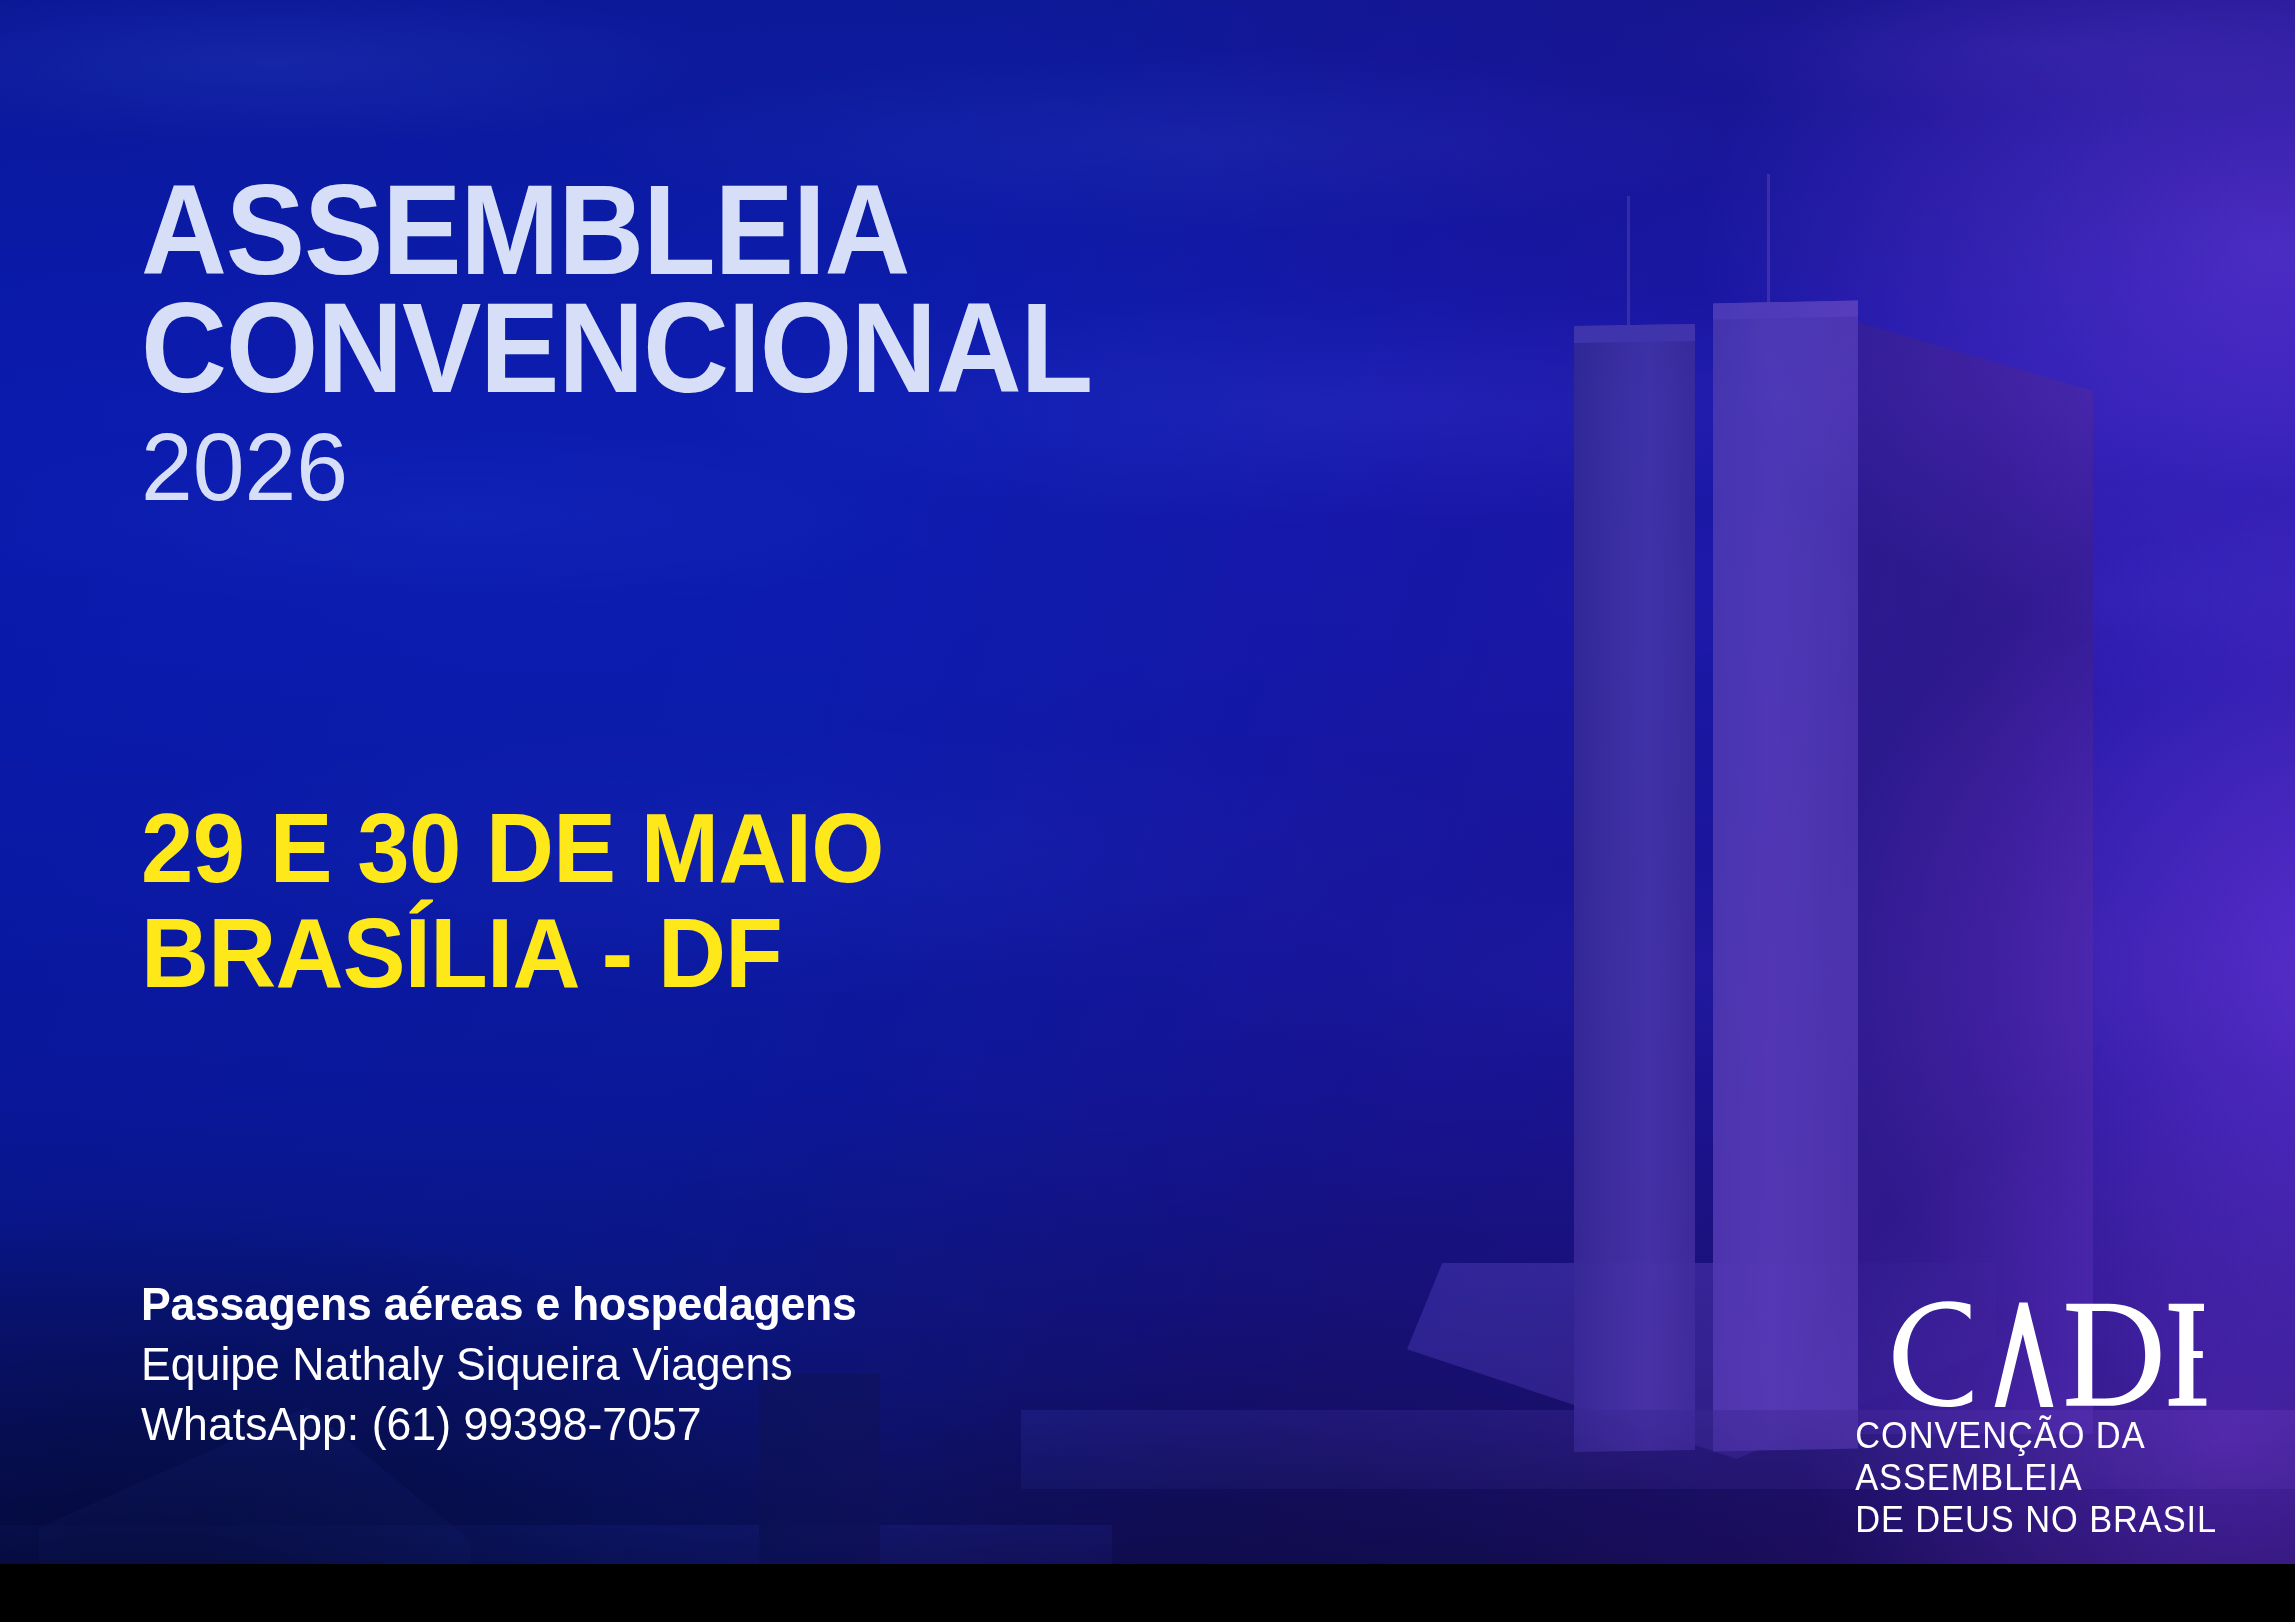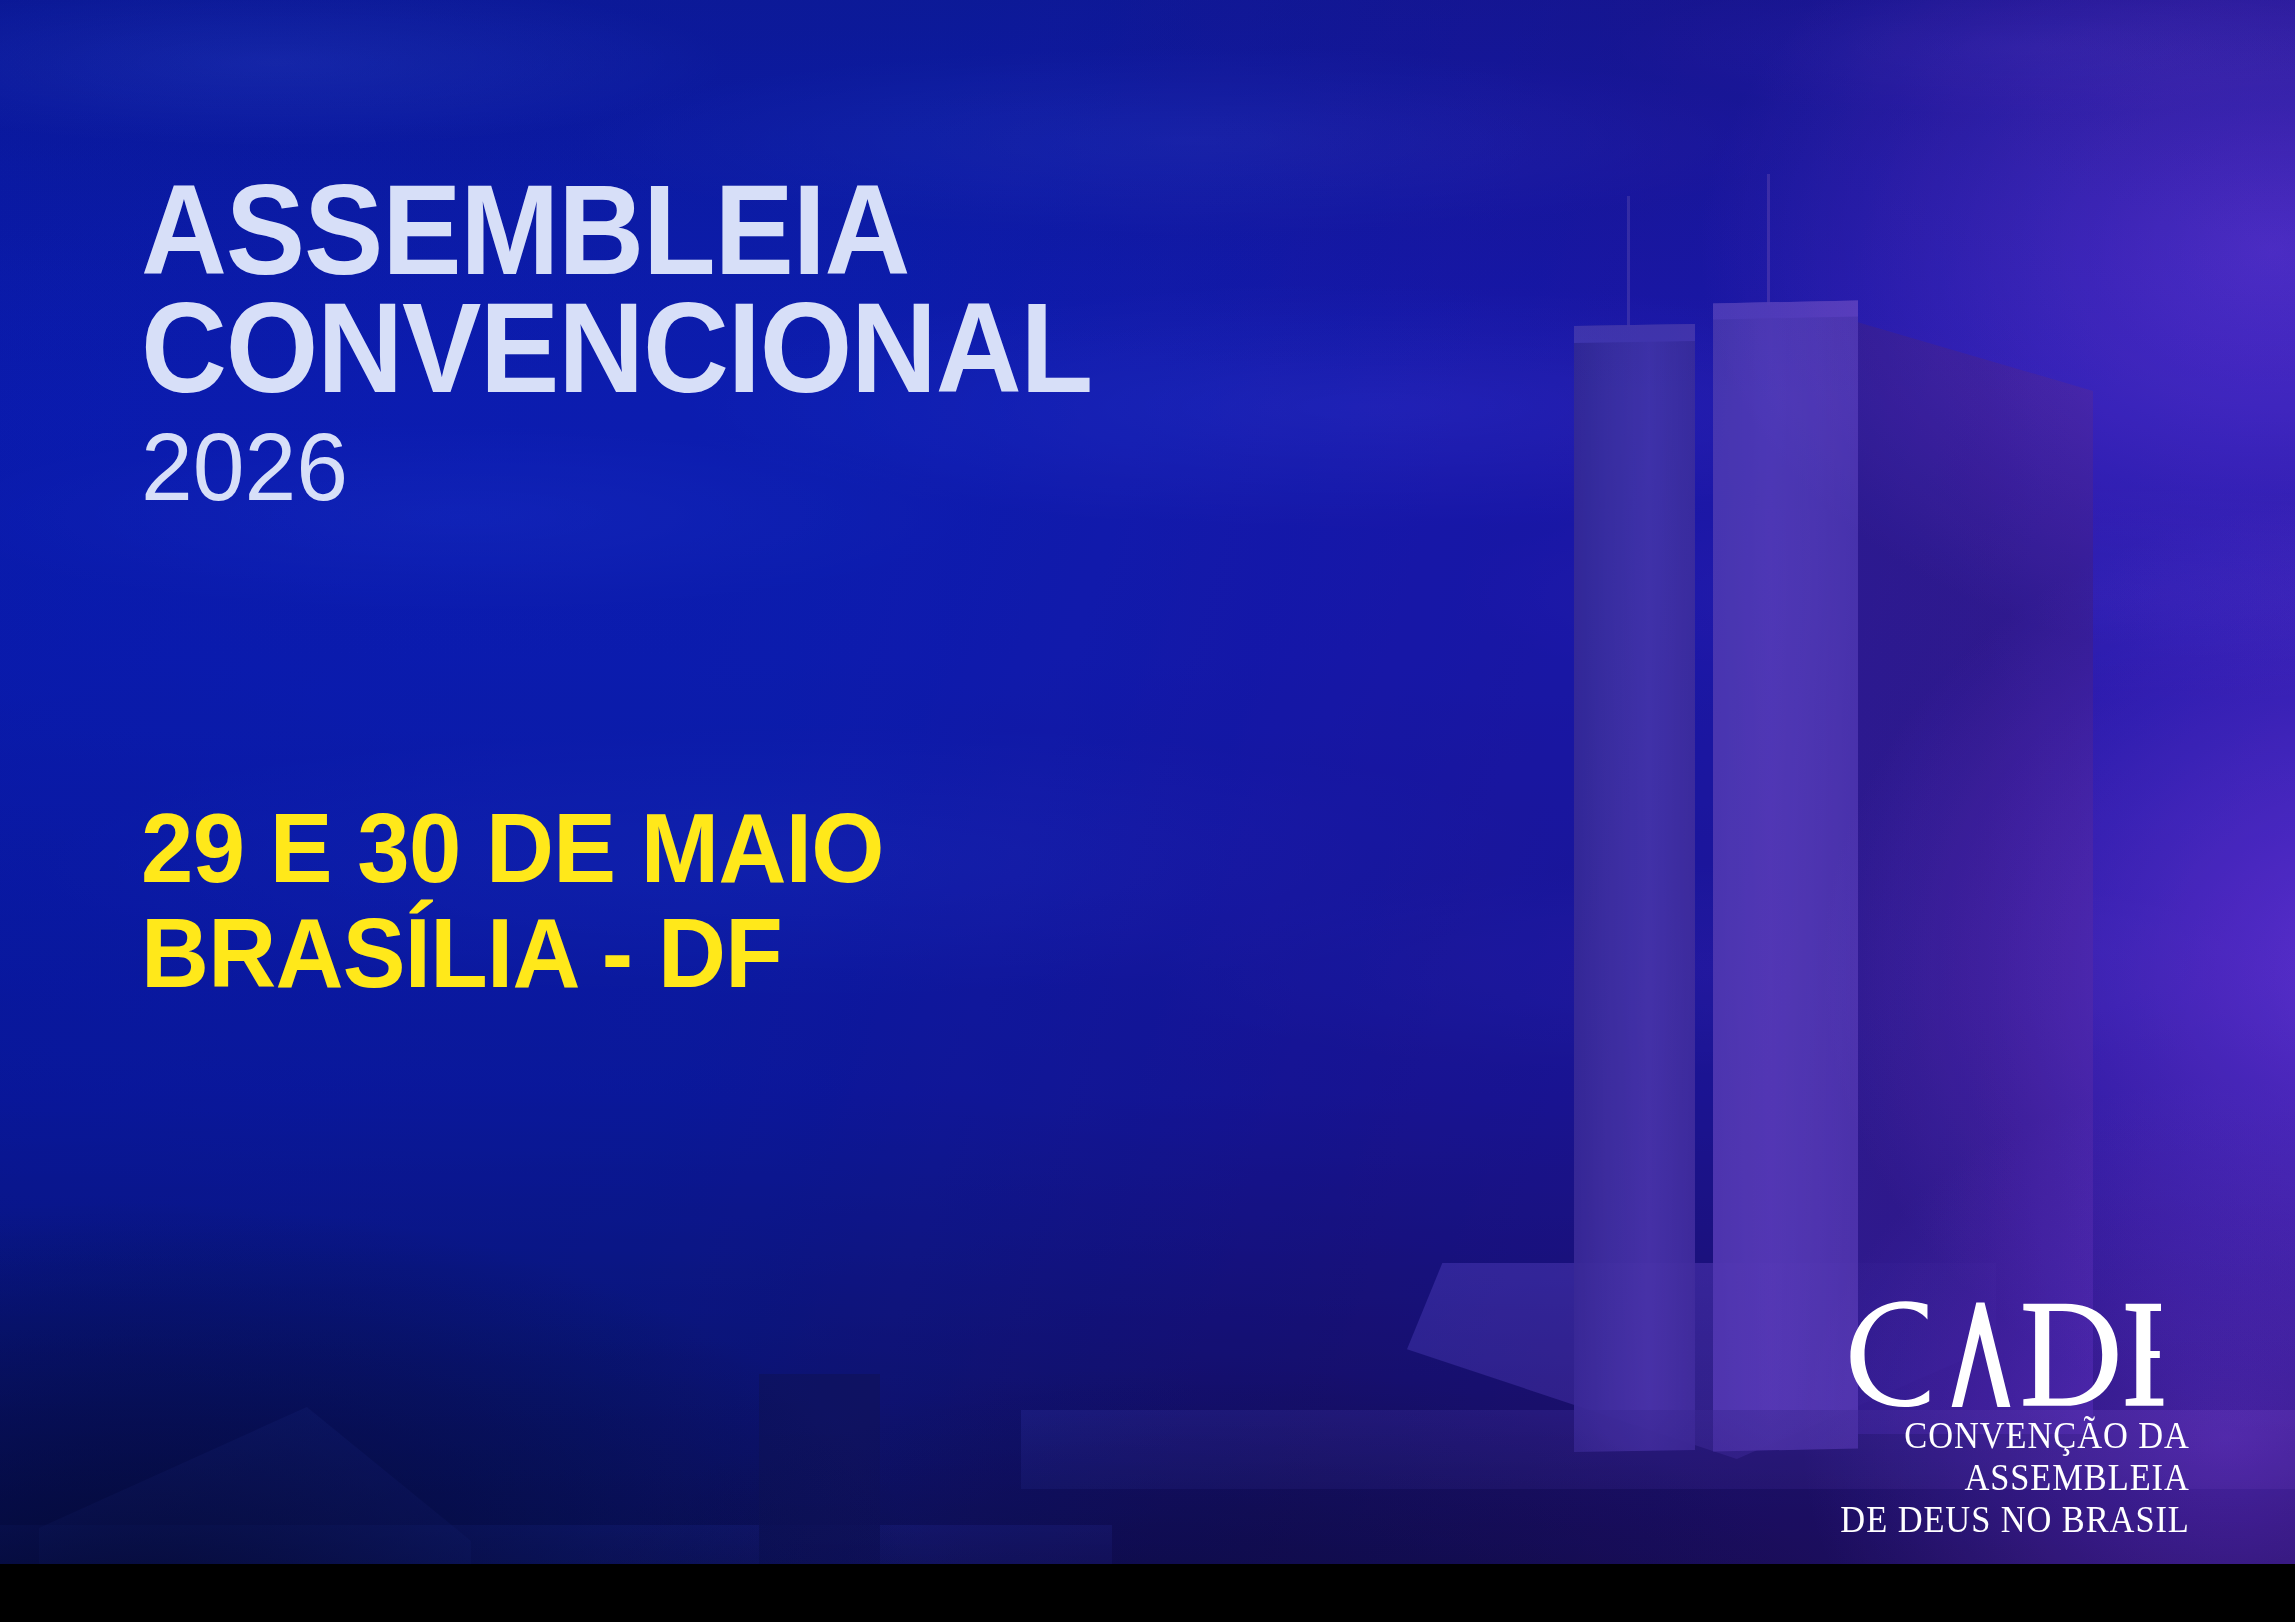--- a/index.html
+++ b/index.html
@@ -143,23 +143,23 @@
     transform:scaleX(.95);transform-origin:left center;
   }
 
   #contact{left:141px;top:1275px;}
   .ct{display:block;white-space:nowrap;color:#ffffff;}
   #ct0{font-size:46px;line-height:1.30;font-weight:700;letter-spacing:-0.3px;transform:scaleX(.97);transform-origin:left center;}
   #ct1,#ct2{font-size:46px;line-height:1.30;font-weight:400;letter-spacing:0;transform:scaleX(.97);transform-origin:left center;}
 
   
   #logo{
-    position:absolute;left:1798px;top:1292px;width:406px;
-    text-align:right;color:#ffffff;
-    font-family:Liberation Serif, serif;
+    position:absolute;left:1841px;top:1292px;width:406px;
+    text-align:left;color:#ffffff;
+    font-family:Liberation Sans, sans-serif;
   }
   #logoMark{
     display:block;height:123px;line-height:123px;
     font-size:143px;letter-spacing:1.3px;
     transform:scaleX(.90);transform-origin:center center;
   }
   #logoMark svg{display:block;margin:0 auto;}
   .logoSub{
     display:block;font-size:37px;line-height:1.13;letter-spacing:1px;
     transform:scaleX(.93);transform-origin:center center;
@@ -201,20 +201,25 @@
       <span class="hl-line" id="hl1" style="color: rgb(215, 223, 248);">ASSEMBLEIA</span>
       <span class="hl-line" id="hl2" style="color: rgb(215, 223, 248);">CONVENCIONAL</span>
       <span id="year" style="color: rgb(215, 223, 248);">2026</span>
     </div>
 
     <div class="tx" id="dateblock">
       <span class="dt-line" id="dt1" style="color: rgb(255, 232, 26);">29 E 30 DE MAIO</span>
       <span class="dt-line" id="dt2" style="color: rgb(255, 232, 26);">BRASÍLIA - DF</span>
     </div>
 
+    <div class="tx" id="contact">
+      <span class="ct" id="ct0" style="color: rgb(255, 255, 255);">Passagens aéreas e hospedagens</span>
+      <span class="ct" id="ct1" style="color: rgb(255, 255, 255);">Equipe Nathaly Siqueira Viagens</span>
+      <span class="ct" id="ct2" style="color: rgb(255, 255, 255);">WhatsApp: (61) 99398-7057</span>
+    </div>
 
     <div id="logo" style="color: rgb(255, 255, 255);">
       <span id="logoMark">
 
         <svg width="366" height="123" viewBox="0 0 560 188" aria-hidden="true">
           <g fill="#ffffff">
 
             <path d="M118 14 C58 14 24 56 24 99 C24 144 60 176 116 176 C133 176 147 173 158 167
                      L158 150 C145 160 132 165 117 165 C74 165 48 137 48 96 C48 56 72 25 114 25
                      C131 25 145 31 155 42 L155 19 C144 16 131 14 118 14 Z"></path>

